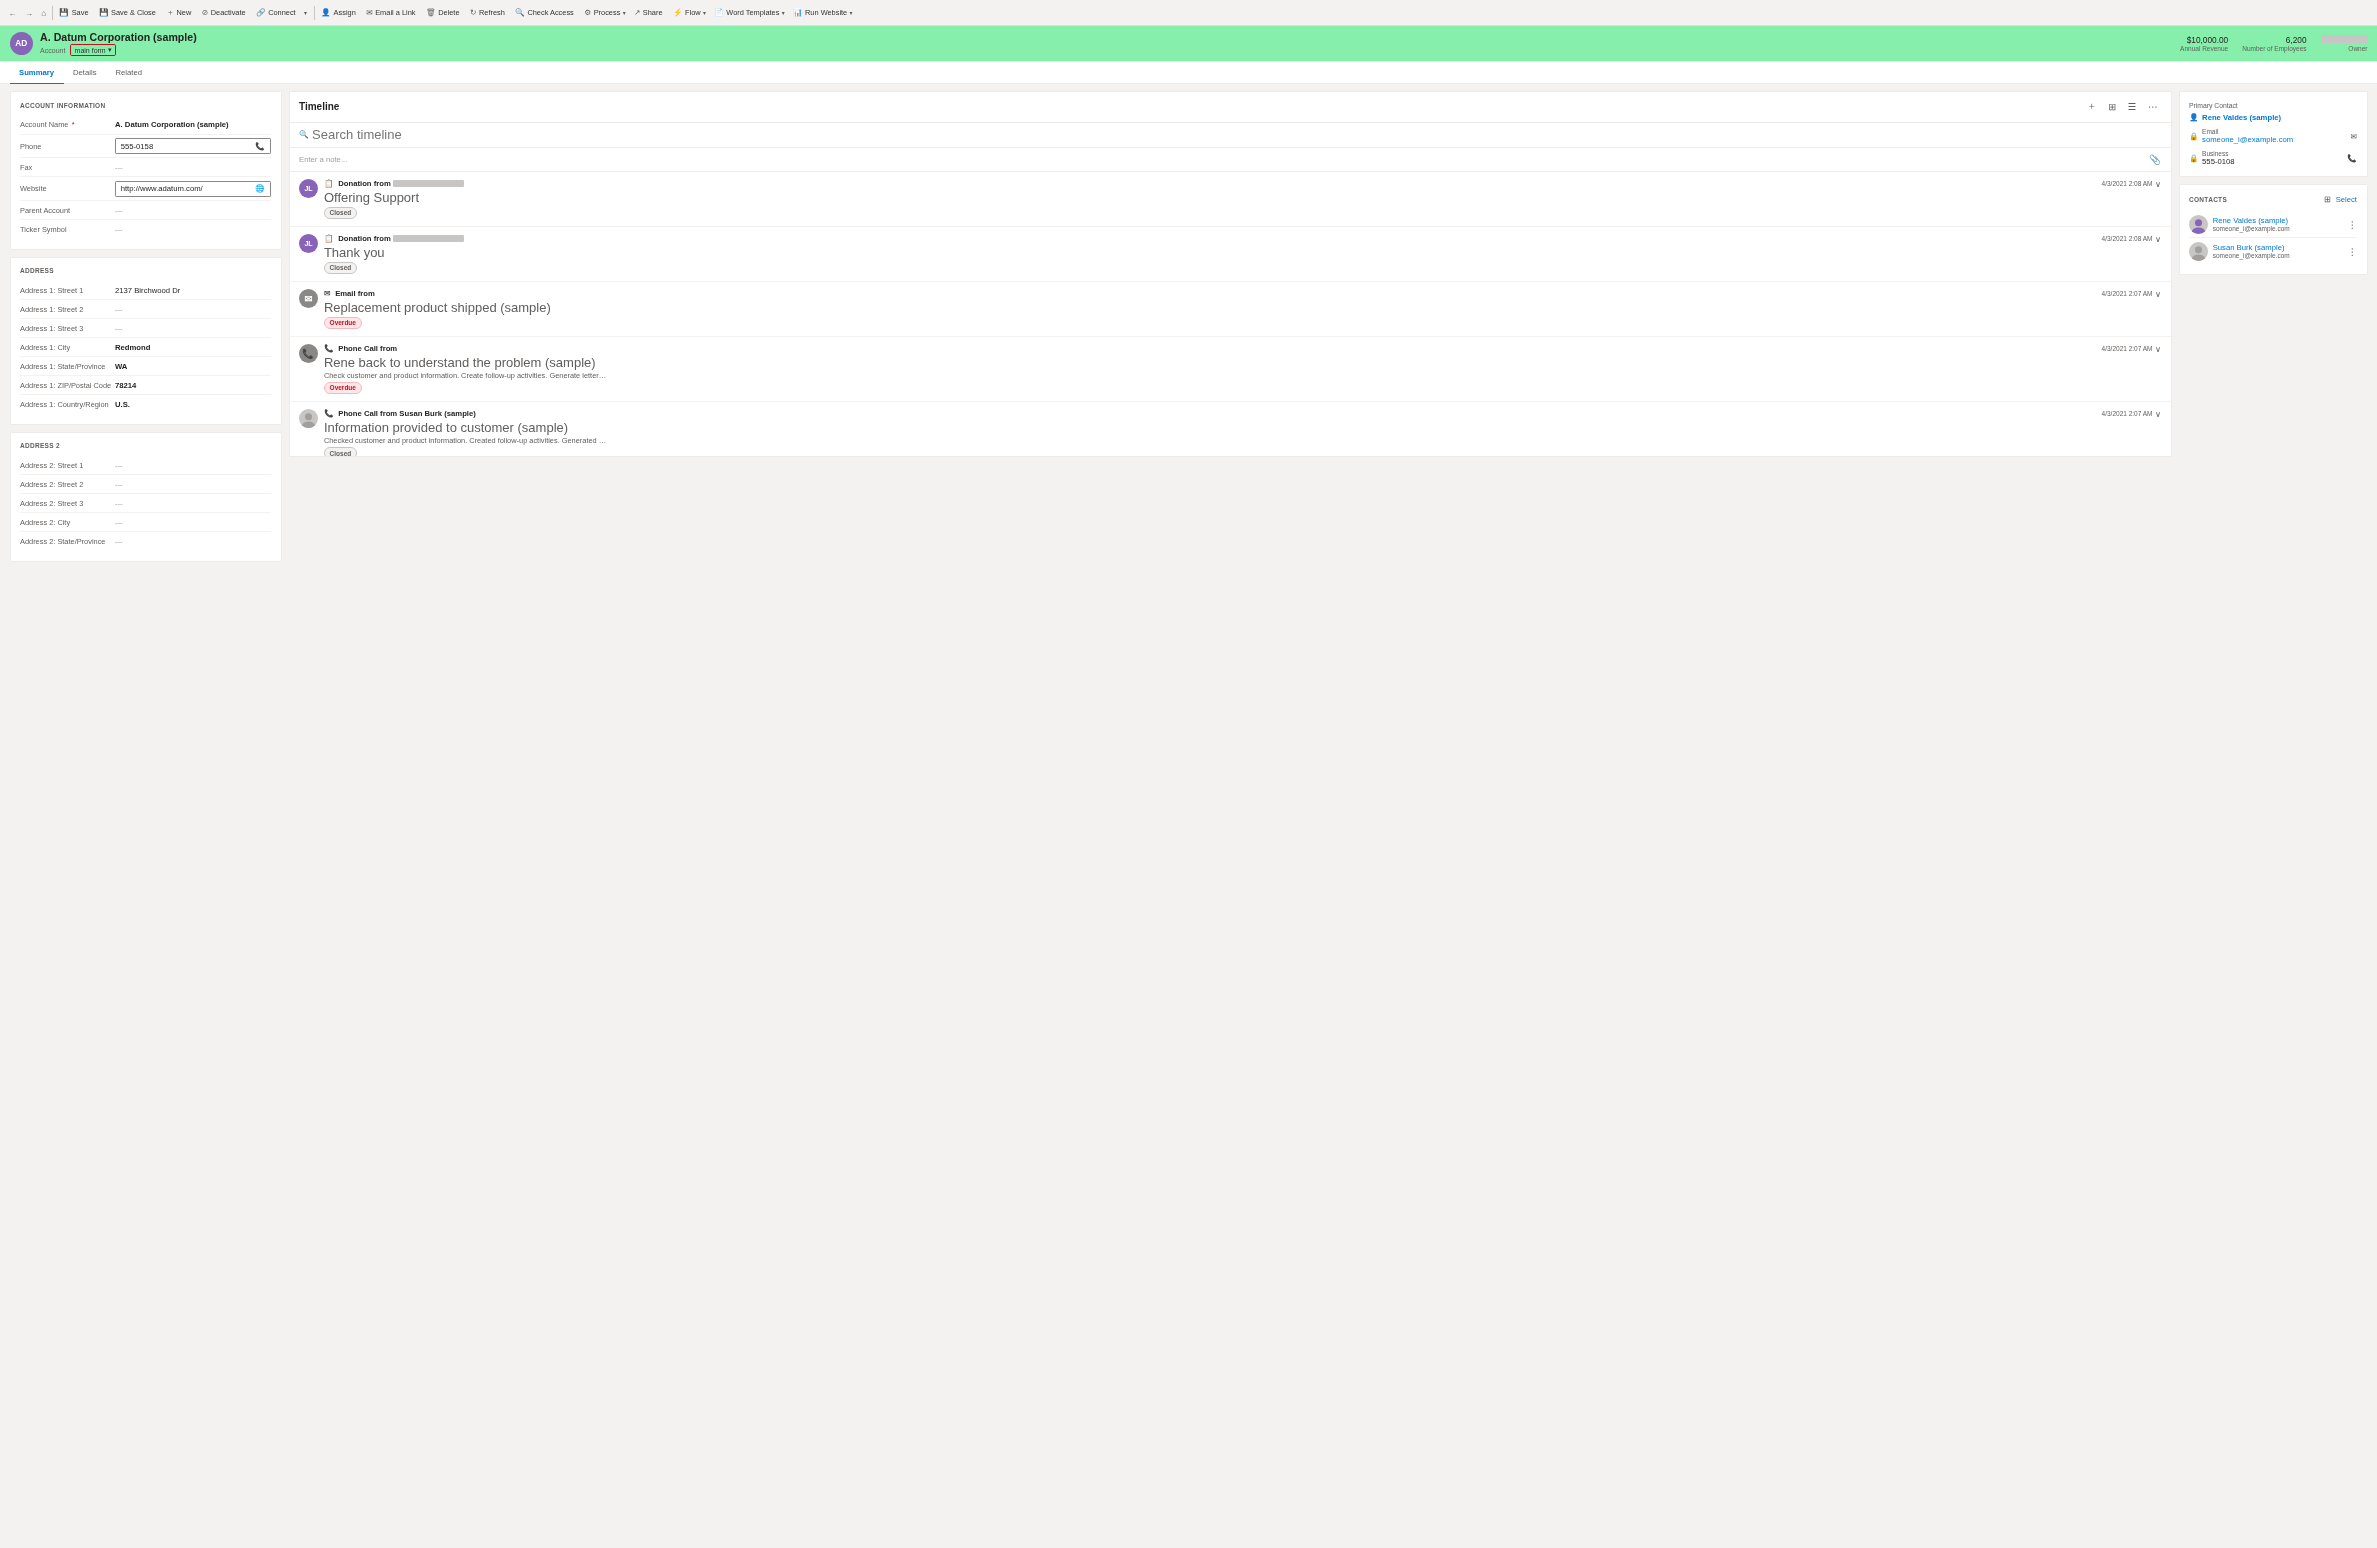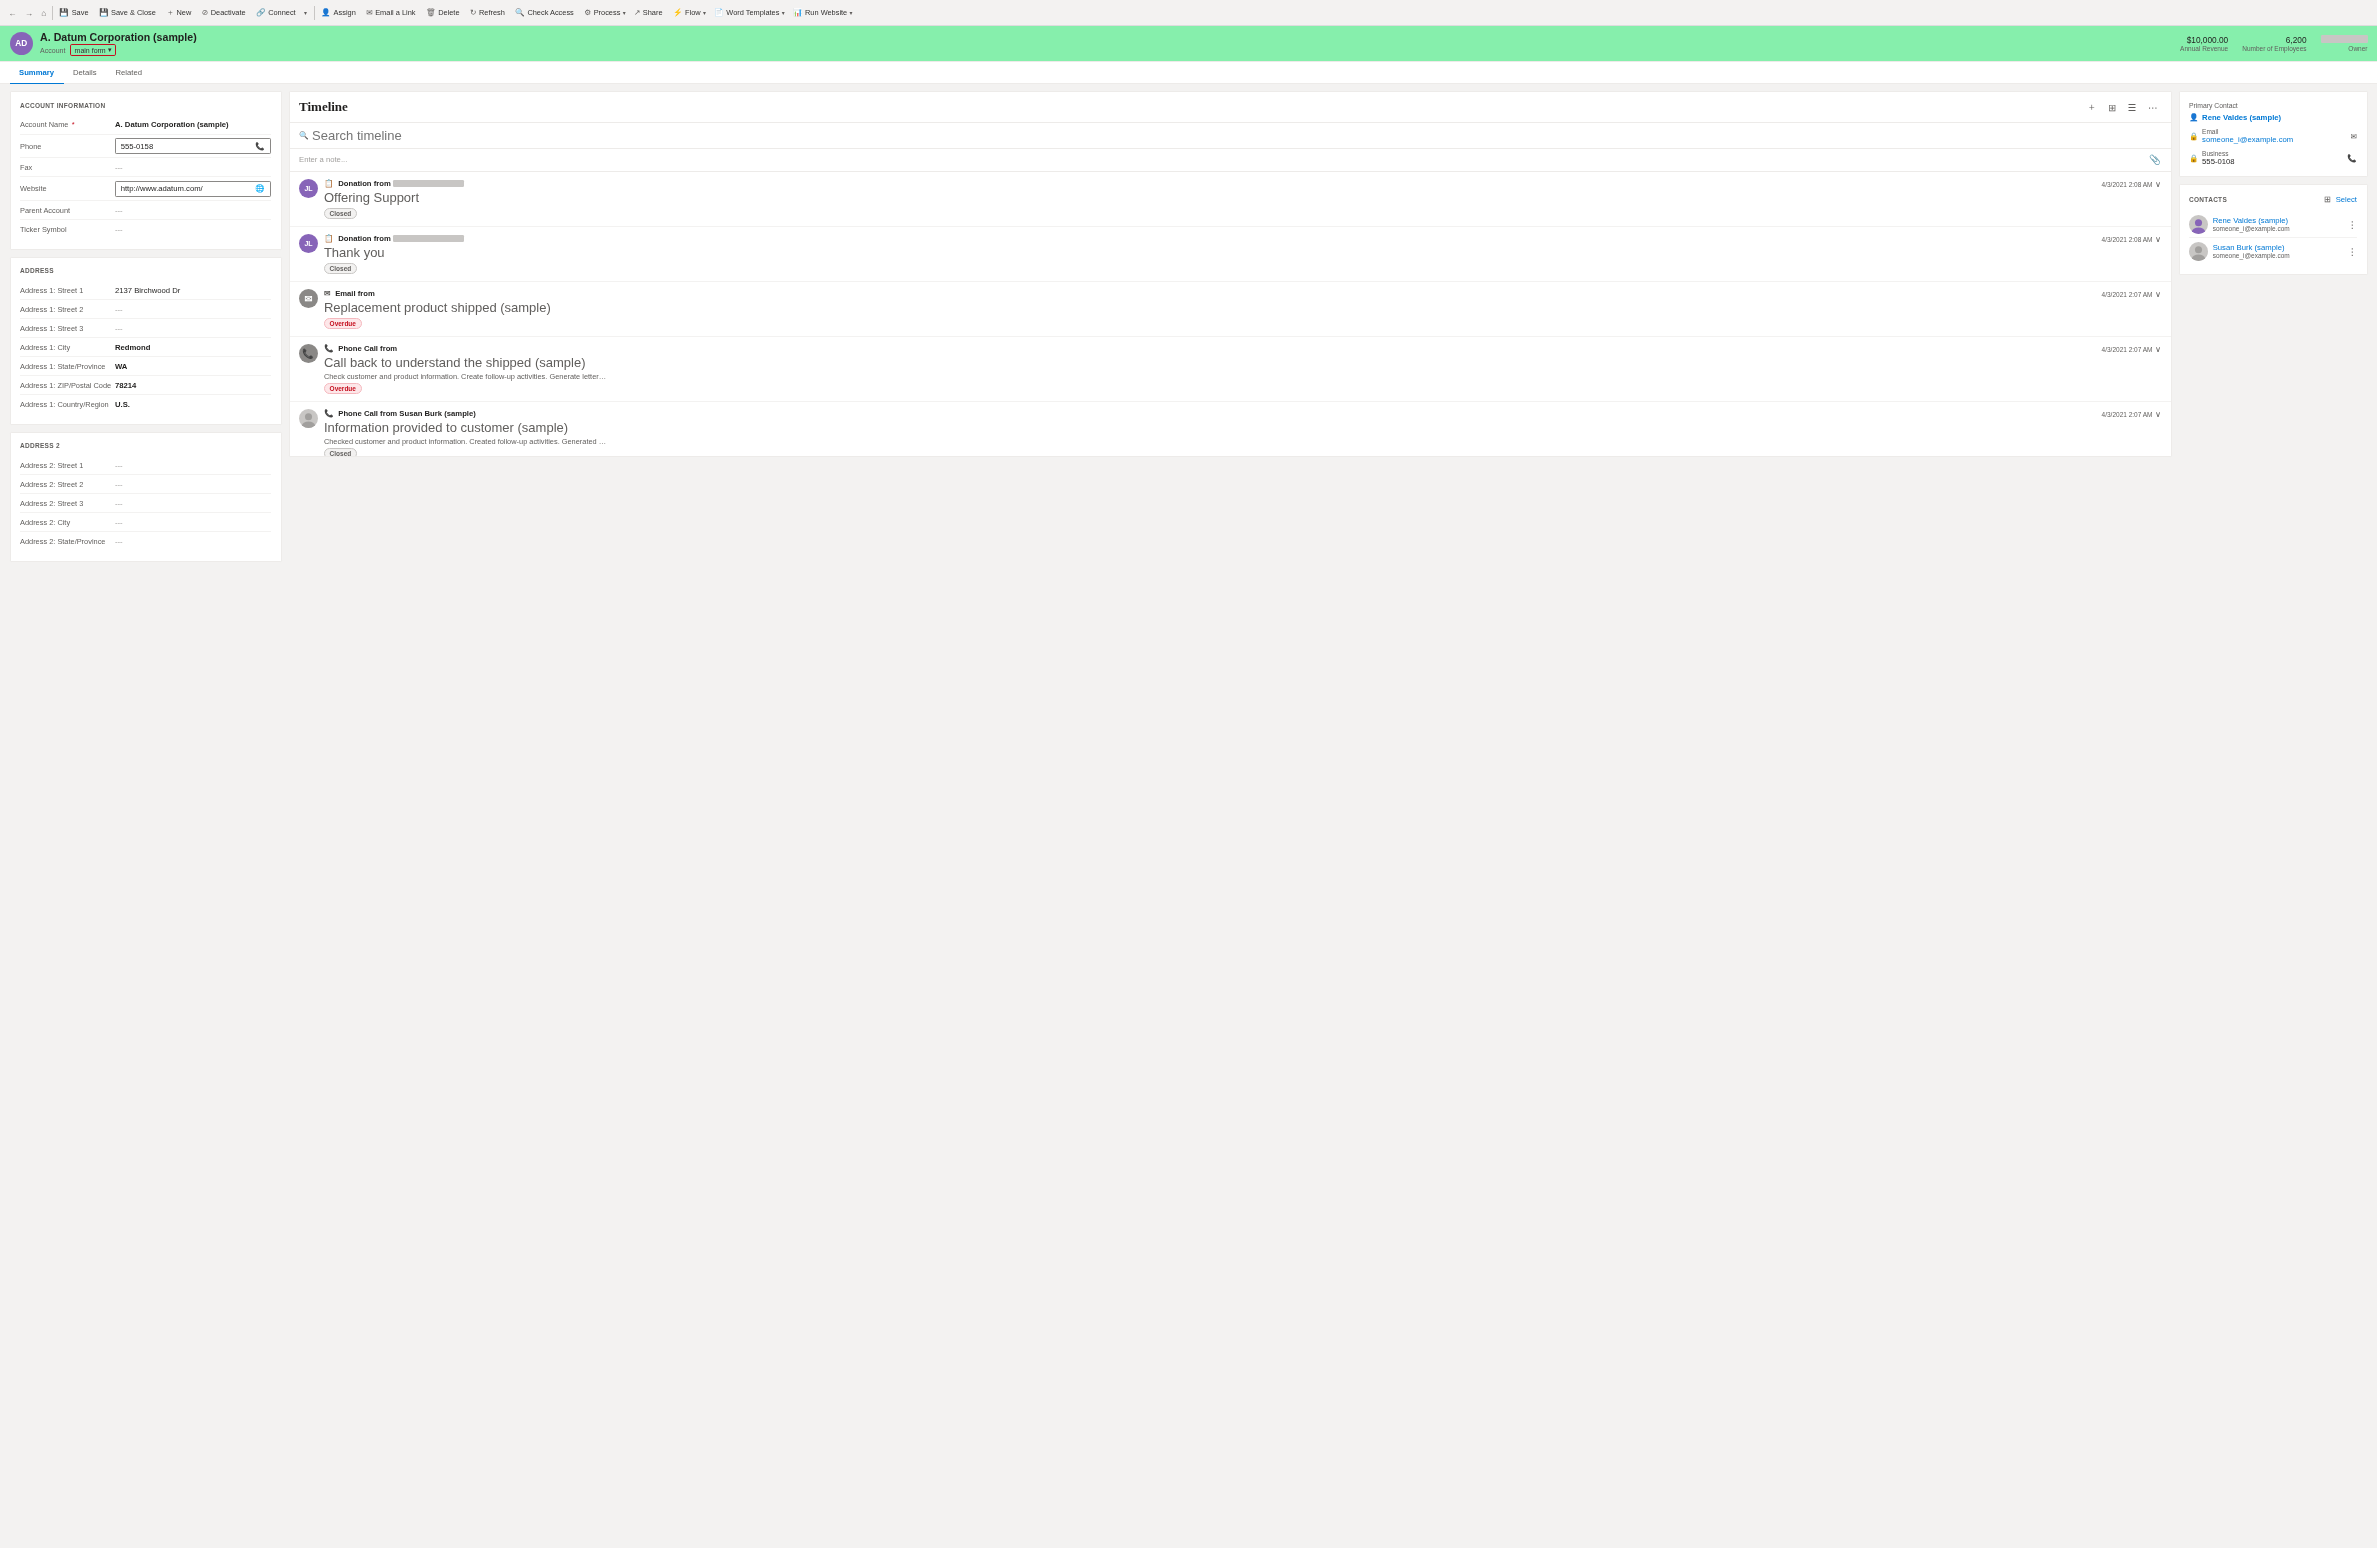--- a/index.html
+++ b/index.html
@@ -161,21 +161,21 @@
       border: 0.6px solid #edebe9;
       border-radius: 1.2px;
     }
     .timeline-header {
       display: flex;
       align-items: center;
       padding: 7px 9.5px;
       border-bottom: 0.6px solid #edebe9;
       gap: 4.7px;
     }
-    .timeline-title { font-size: 13px; font-weight: 600; color: #201f1e; flex: 1; font-family: Liberation Serif, serif; }
+    .timeline-title { font-size: 10px; font-weight: 600; color: #201f1e; flex: 1; }
     .timeline-action-btn {
       background: none; border: none; cursor: pointer;
       color: #605e5c; font-size: 9.5px; padding: 1.2px 3.5px;
       border-radius: 1.2px;
     }
     .timeline-search {
       display: flex;
       align-items: center;
       padding: 4.7px 9.5px;
       border-bottom: 0.6px solid #edebe9;
@@ -603,21 +603,21 @@
             <div class="timeline-item-header">
               <div class="timeline-item-title">
                 <span class="timeline-item-icon">📞</span>
                 Phone Call from
               </div>
               <div class="timeline-item-time">
                 <span>4/3/2021 2:07 AM</span>
                 <button class="expand-btn">∨</button>
               </div>
             </div>
-            <div class="timeline-item-desc">Call back to understand the shipped (sample)</div>
+            <div class="timeline-item-desc">Rene back to understand the problem (sample)</div>
             <div class="timeline-item-desc-long">Check customer and product information. Create follow-up activities. Generate letter or email using the relevant te...</div>
             <span class="status-badge status-overdue">Overdue</span>
           </div>
         </div>
 
         <div class="timeline-item">
           <div class="timeline-avatar photo" style="background:#c8c6c4;">
             <svg viewBox="0 0 32 32" xmlns="http://www.w3.org/2000/svg">
               <circle cx="16" cy="13" r="6" fill="#a19f9d"></circle>
               <ellipse cx="16" cy="28" rx="11" ry="7" fill="#a19f9d"></ellipse>

